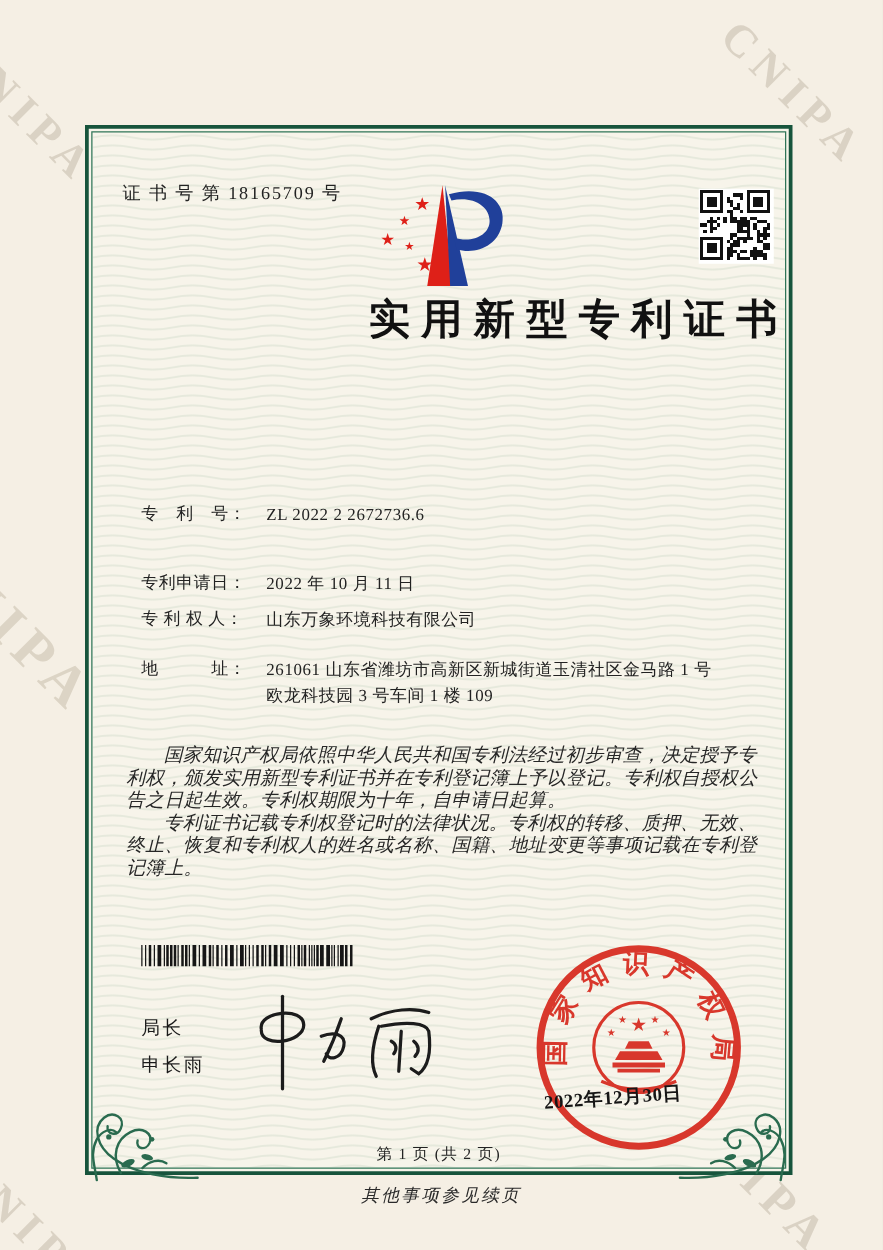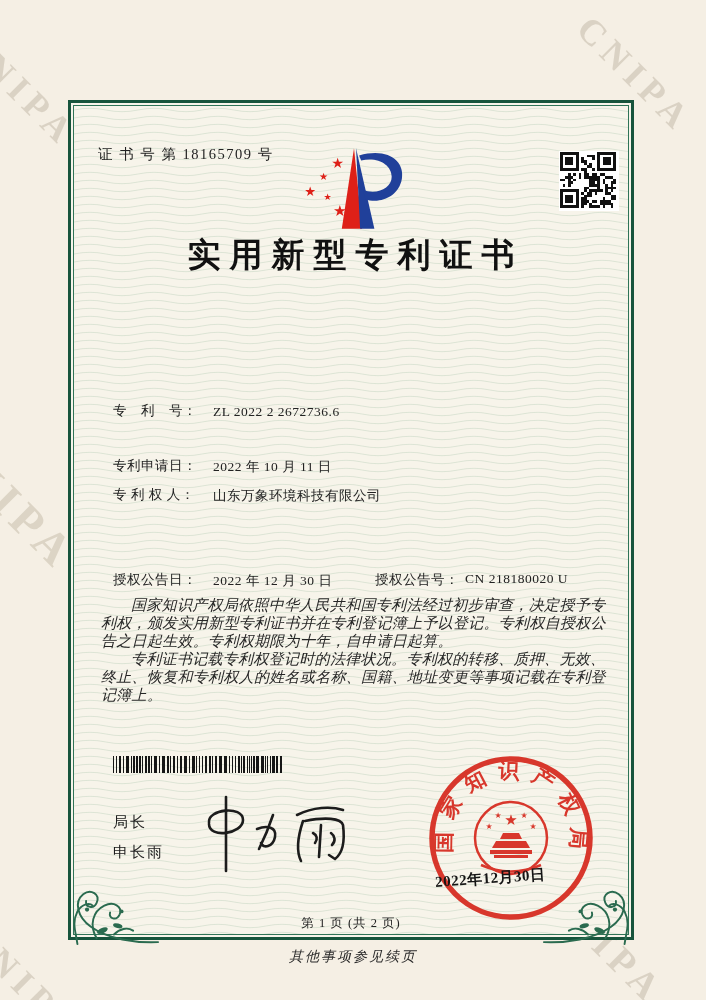--- a/index.html
+++ b/index.html
@@ -30,21 +30,21 @@
     position:absolute;left:68px;top:100px;width:560px;height:834px;
     border:3px solid #17543c;background:#f7f4ea;
   }
   .cert-inner{position:absolute;inset:2px;border:1.5px solid #2f7457;pointer-events:none;}
   .waves{position:absolute;left:3px;top:3px;opacity:.85;pointer-events:none;}
   
   .cert-no{position:absolute;left:27px;top:42px;font-size:14.5px;letter-spacing:1.5px;color:#222;}
   .logo{position:absolute;left:226px;top:40px;width:112px;height:92px;}
   .qr{position:absolute;left:488px;top:48px;width:58px;height:58px;background:#fff;padding:1px;}
   .title{
-    position:absolute;left:0;top:130px;width:100%;text-align:center;
+    position:absolute;left:0;top:130px;width:100%;text-align:right;
     font-size:33px;font-weight:bold;letter-spacing:9px;padding-left:9px;box-sizing:border-box;color:#111;
   }
   
   .field-row{position:absolute;left:42px;width:500px;font-size:13.5px;letter-spacing:.5px;color:#222;}
   .f-lbl{display:inline-block;width:100px;vertical-align:top;}
   .f-valwrap{display:inline-block;vertical-align:top;max-width:396px;line-height:1.55;}
   .pair2{position:absolute;left:262px;top:0;}
   .pair2 .f-lbl{width:auto;margin-right:6px;}
   
   .legal{
@@ -253,25 +253,22 @@
 
     <div class="field-row" style="top:299px">
       <span class="f-lbl">专　利　号：</span><span class="f-valwrap">ZL 2022 2 2672736.6</span>
     </div>
     <div class="field-row" style="top:354px">
       <span class="f-lbl">专利申请日：</span><span class="f-valwrap">2022 年 10 月 11 日</span>
     </div>
     <div class="field-row" style="top:383px">
       <span class="f-lbl">专 利 权 人：</span><span class="f-valwrap">山东万象环境科技有限公司</span>
     </div>
-    <div class="field-row" style="top:468px">
-      <span class="f-lbl">授权公告日：</span><span class="f-valwrap">2022 年 12 月 30 日</span>
-      <span class="pair2">
-        <span class="f-lbl">授权公告号：</span><span>CN 218180020 U</span>
-      </span>
+    <div class="field-row" style="top:423px">
+      <span class="f-lbl">地　　　址：</span><span class="f-valwrap"><span>261061 山东省潍坊市高新区新城街道玉清社区金马路 1 号</span><br><span>欧龙科技园 3 号车间 1 楼 109</span></span>
     </div>
 
     <div class="legal">
       <p>国家知识产权局依照中华人民共和国专利法经过初步审查，决定授予专利权，颁发实用新型专利证书并在专利登记簿上予以登记。专利权自授权公告之日起生效。专利权期限为十年，自申请日起算。</p>
       <p>专利证书记载专利权登记时的法律状况。专利权的转移、质押、无效、终止、恢复和专利权人的姓名或名称、国籍、地址变更等事项记载在专利登记簿上。</p>
     </div>
 
     <div class="barcode">
         <div style="position: absolute; top: 0px; height: 100%; background: rgb(22, 22, 22); left: 0px; width: 1px;"></div>
         <div style="position: absolute; top: 0px; height: 100%; background: rgb(22, 22, 22); left: 3px; width: 1px;"></div>

